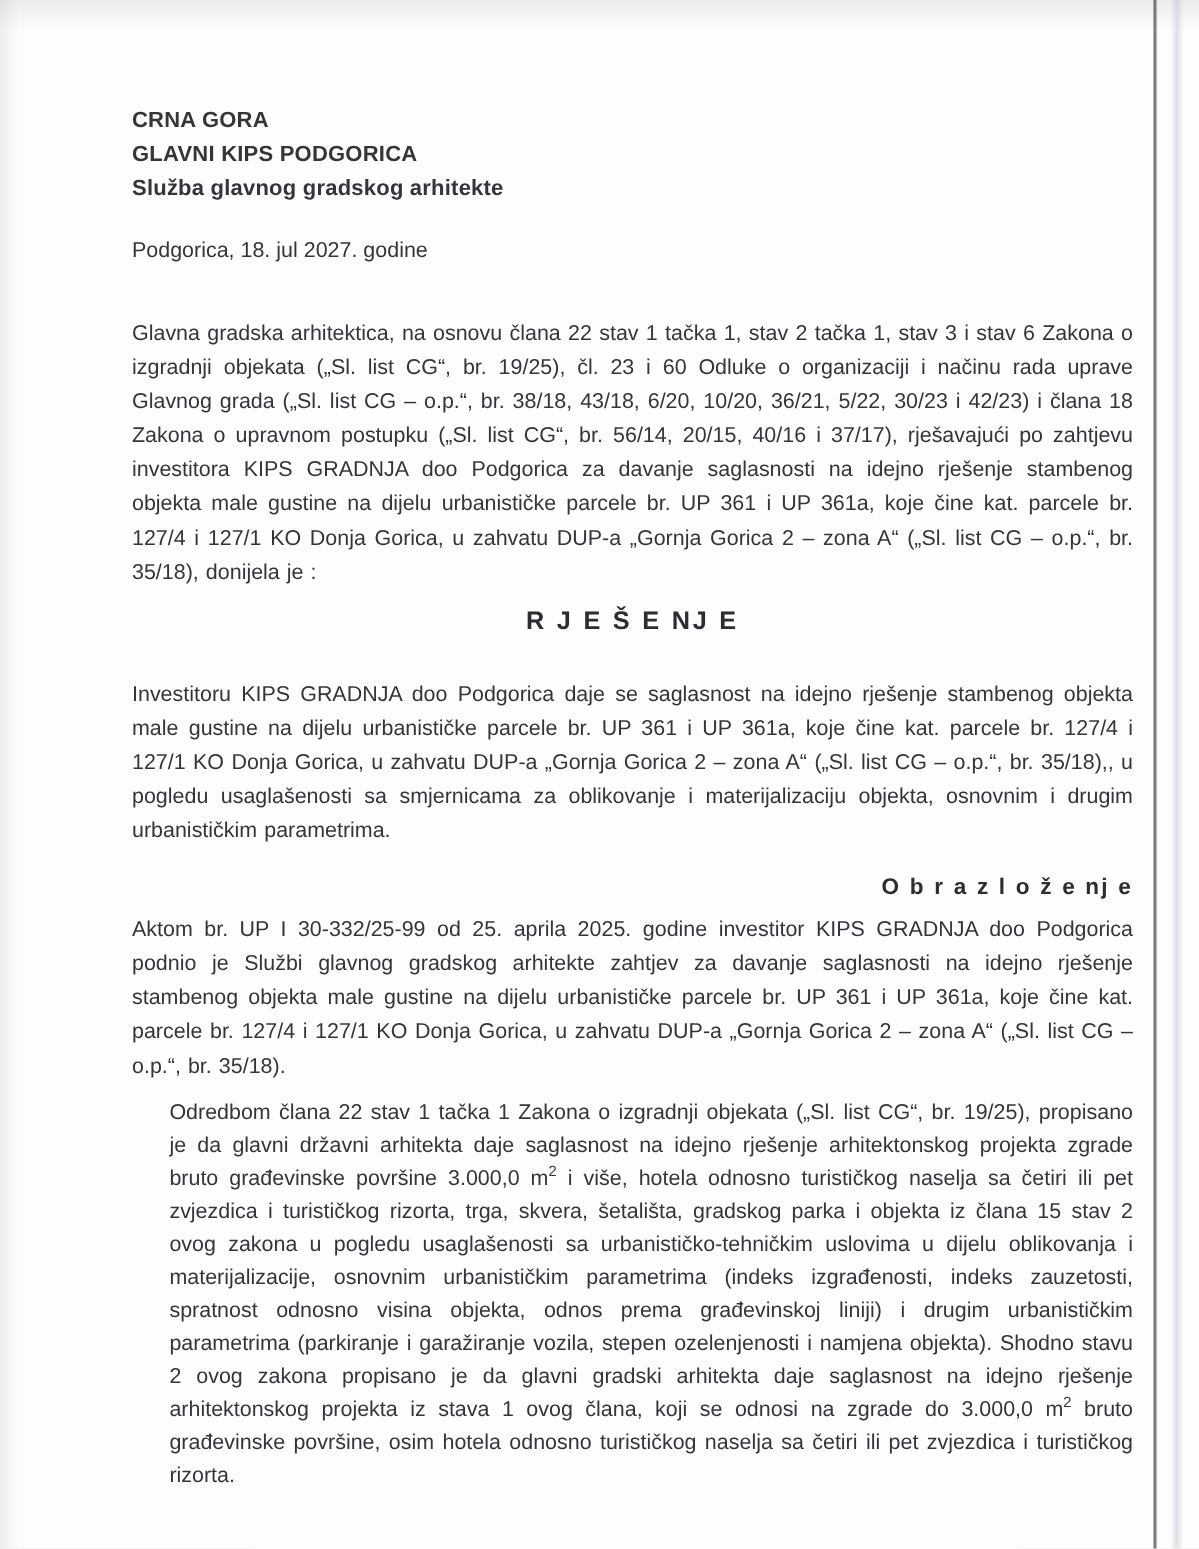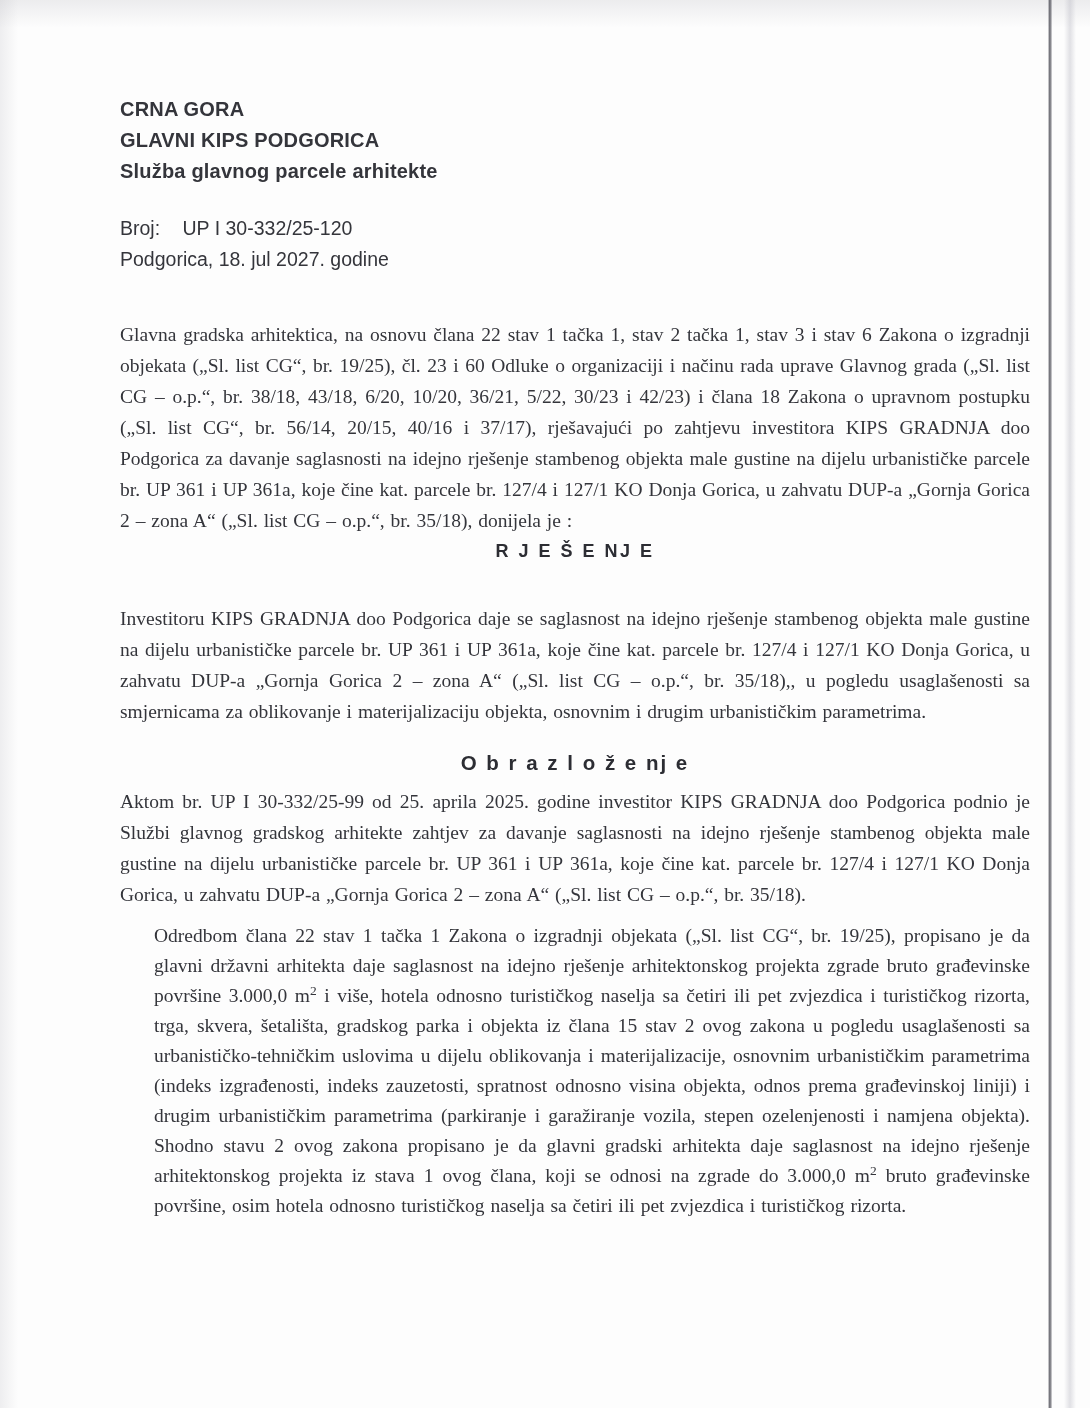--- a/index.html
+++ b/index.html
@@ -52,40 +52,41 @@
   }
   .reference .num-label { display: inline-block; }
   .reference .num-value { display: inline-block; margin-left: 17px; }
   .para {
     margin: 0;
     font-size: 19.5px;
     line-height: 31px;
     text-align: justify;
     hyphens: none;
     word-spacing: 1px;
-    font-family: Liberation Serif, serif;
   }
   .intro { margin-top: 44px; }
   .heading-center {
     margin: 0;
     text-align: center;
     font-weight: 700;
     color: #2c2d33;
   }
   .decision-heading {
-    font-size: 18px;
+    margin-top: 13px;
+    font-size: 23px;
     letter-spacing: 2.5px;
     line-height: 31px;
   }
   .decision-para { margin-top: 36px; }
   .rationale-heading {
     margin-top: 20px;
     font-size: 20.5px;
     letter-spacing: 2px;
     line-height: 31px;
+    text-align: right;
   }
   .rationale-1 { margin-top: 8px; }
   .rationale-2 { margin-top: 11px; line-height: 30px; margin-left: 34px; }
   .sup {
     vertical-align: super;
     font-size: 13.5px;
     line-height: 0;
   }
 </style>
 </head>
@@ -96,28 +97,24 @@
   <div class="edge-top"></div>
   <div class="edge-left"></div>
   <div class="scan-line-dark"></div>
   <div class="scan-line-light"></div>
 
   <div class="content">
 
     <div class="letterhead">
       <div>CRNA GORA</div>
       <div>GLAVNI KIPS PODGORICA</div>
-      <div>Služba glavnog parcele arhitekte</div>
+      <div>Služba glavnog gradskog arhitekte</div>
     </div>
 
     <div class="reference">
-      <div>
-        <span class="num-label">Broj:</span>
-        <span class="num-value">UP I 30-332/25-120</span>
-      </div>
       <div>Podgorica, 18. jul 2027. godine</div>
     </div>
 
     <p class="para intro">Glavna gradska arhitektica, na osnovu člana 22 stav 1 tačka 1, stav 2 tačka 1, stav 3 i stav 6 Zakona o izgradnji objekata („Sl. list CG“, br. 19/25), čl. 23 i 60 Odluke o organizaciji i načinu rada uprave Glavnog grada („Sl. list CG – o.p.“, br. 38/18, 43/18, 6/20, 10/20, 36/21, 5/22, 30/23 i 42/23) i člana 18 Zakona o upravnom postupku („Sl. list CG“, br. 56/14, 20/15, 40/16 i 37/17), rješavajući po zahtjevu investitora KIPS GRADNJA doo Podgorica za davanje saglasnosti na idejno rješenje stambenog objekta male gustine na dijelu urbanističke parcele br. UP 361 i UP 361a, koje čine kat. parcele br. 127/4 i 127/1 KO Donja Gorica, u zahvatu DUP-a „Gornja Gorica 2 – zona A“ („Sl. list CG – o.p.“, br. 35/18), donijela je :</p>
 
     <p class="heading-center decision-heading">R J E Š E NJ E</p>
 
     <p class="para decision-para">Investitoru KIPS GRADNJA doo Podgorica daje se saglasnost na idejno rješenje stambenog objekta male gustine na dijelu urbanističke parcele br. UP 361 i UP 361a, koje čine kat. parcele br. 127/4 i 127/1 KO Donja Gorica, u zahvatu DUP-a „Gornja Gorica 2 – zona A“ („Sl. list CG – o.p.“, br. 35/18),, u pogledu usaglašenosti sa smjernicama za oblikovanje i materijalizaciju objekta, osnovnim i drugim urbanističkim parametrima.</p>
 
     <p class="heading-center rationale-heading">O b r a z l o ž e nj e</p>

